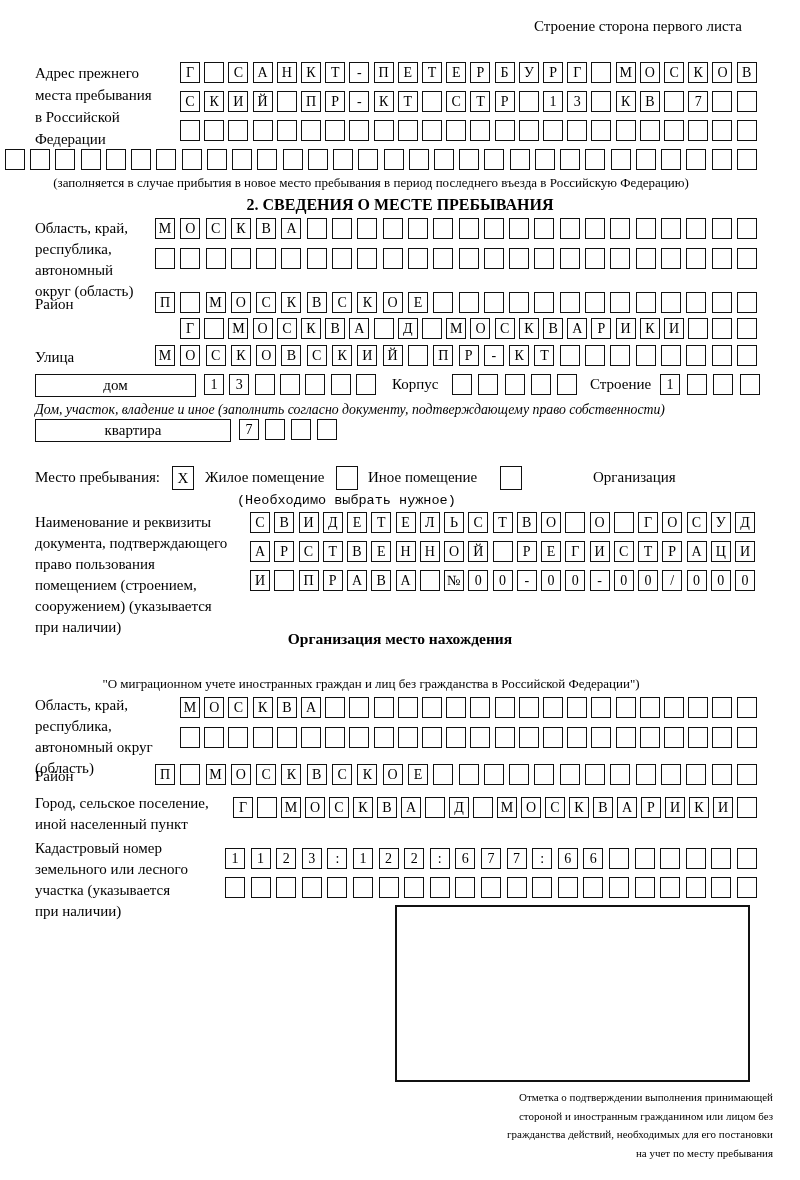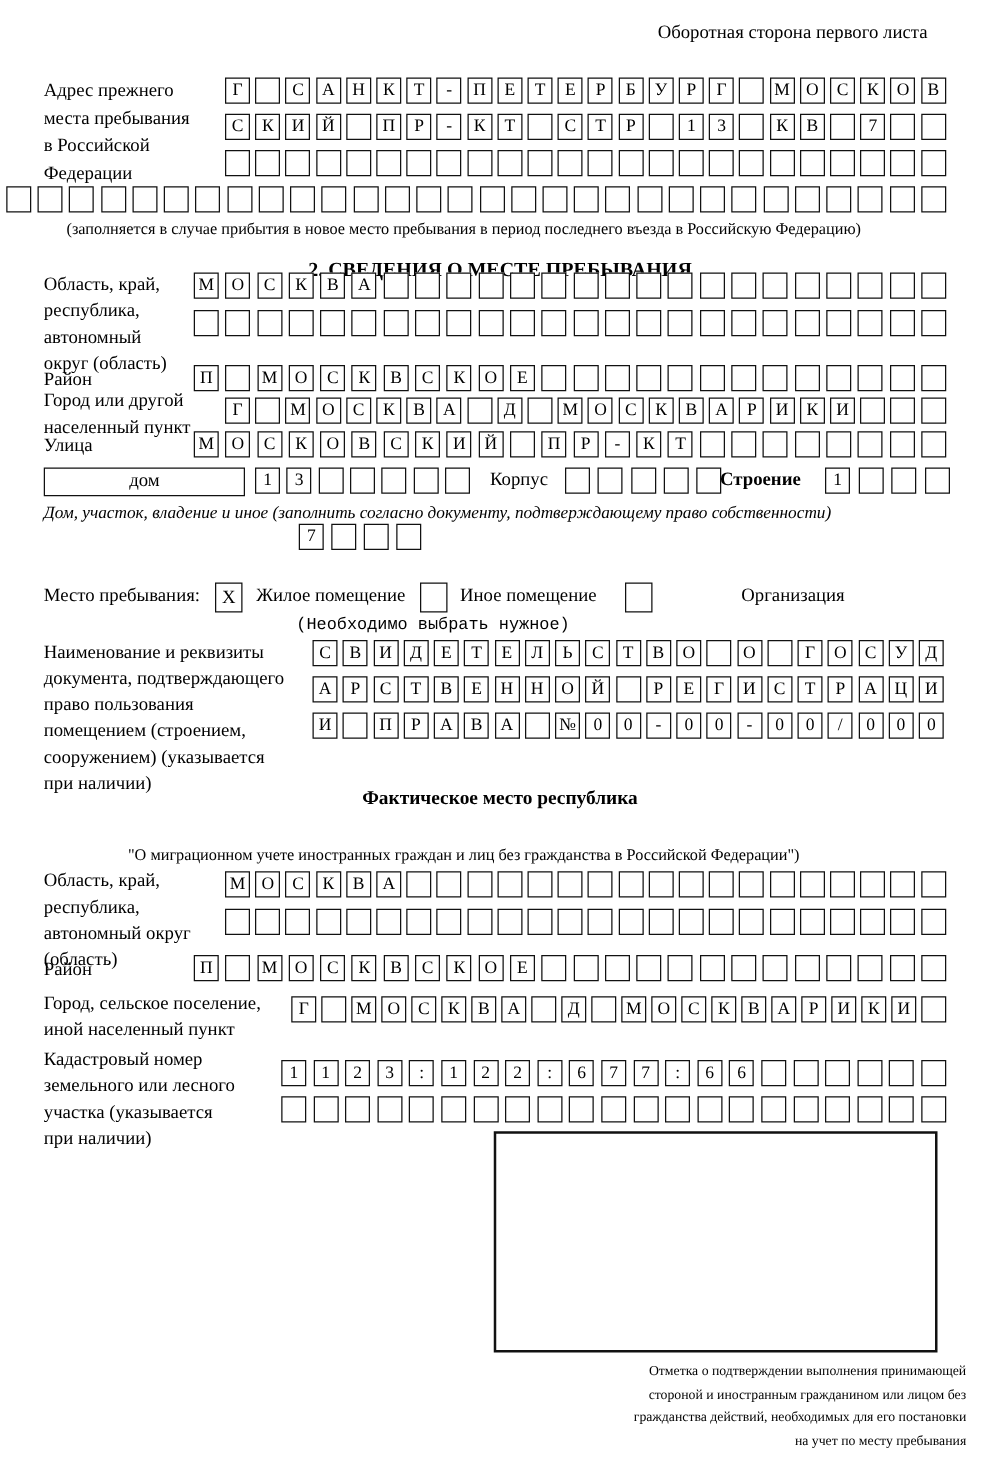--- a/index.html
+++ b/index.html
@@ -18,21 +18,21 @@
         display:flex;align-items:center;justify-content:center;font-size:15px;background:#fff;}
   .note{position:absolute;font-size:15px;}
   .stamp{position:absolute;border:2px solid #111;box-sizing:border-box;background:#fff;}
   .stampcap{position:absolute;font-size:11px;line-height:18.5px;text-align:right;white-space:pre-line;}
 </style>
 </head>
 <body>
 
 <div class="page">
 
-  <div class="note" style="top:18px;right:58px;">Оборотная сторона первого листа</div>
+  <div class="note" style="top:18px;right:58px;">Строение сторона первого листа</div>
 
   <div class="lbl" style="left:35px;top:62px;width:150px;line-height:22px;">Адрес прежнего
 места пребывания
 в Российской
 Федерации</div>
   <div class="cells" style="left:180px;top:62px;width:577px;">
       <span class="cell">Г</span>
       <span class="cell"></span>
       <span class="cell">С</span>
       <span class="cell">А</span>
@@ -136,21 +136,21 @@
       <span class="cell"></span>
       <span class="cell"></span>
       <span class="cell"></span>
       <span class="cell"></span>
       <span class="cell"></span>
       <span class="cell"></span>
       <span class="cell"></span>
     </div>
   <div class="cap cap-center" style="top:174px;">(заполняется в случае прибытия в новое место пребывания в период последнего въезда в Российскую Федерацию)</div>
 
-  <div class="hdr" style="top:196px;margin-top:12px;">2. СВЕДЕНИЯ О МЕСТЕ ПРЕБЫВАНИЯ</div>
+  <div class="hdr" style="top:196px;">2. СВЕДЕНИЯ О МЕСТЕ ПРЕБЫВАНИЯ</div>
 
   <div class="lbl" style="left:35px;top:218px;width:125px;">Область, край,
 республика,
 автономный
 округ (область)</div>
   <div class="cells" style="left:155px;top:218px;width:602px;">
       <span class="cell">М</span>
       <span class="cell">О</span>
       <span class="cell">С</span>
       <span class="cell">К</span>
@@ -223,22 +223,20 @@
       <span class="cell"></span>
       <span class="cell"></span>
       <span class="cell"></span>
       <span class="cell"></span>
       <span class="cell"></span>
       <span class="cell"></span>
       <span class="cell"></span>
       <span class="cell"></span>
     </div>
 
-  <div class="lbl" style="left:35px;top:311px;width:150px;">Город или другой
-населенный пункт</div>
   <div class="cells" style="left:180px;top:318px;width:577px;">
       <span class="cell">Г</span>
       <span class="cell"></span>
       <span class="cell">М</span>
       <span class="cell">О</span>
       <span class="cell">С</span>
       <span class="cell">К</span>
       <span class="cell">В</span>
       <span class="cell">А</span>
       <span class="cell"></span>
@@ -298,29 +296,30 @@
       <span class="cell"></span>
     </div>
   <div class="note" style="left:392px;top:376px;">Корпус</div>
   <div class="cells" style="left:452px;top:374px;width:125px;">
       <span class="cell"></span>
       <span class="cell"></span>
       <span class="cell"></span>
       <span class="cell"></span>
       <span class="cell"></span>
     </div>
-  <div class="note" style="left:576px;top:376px;font-weight:bold;">Строение</div>
+  <div class="note" style="left:590px;top:376px;">Строение</div>
   <div class="cells" style="left:660px;top:374px;width:100px;">
       <span class="cell">1</span>
       <span class="cell"></span>
       <span class="cell"></span>
       <span class="cell"></span>
     </div>
   <div class="cap" style="left:35px;top:401px;font-size:13.8px;font-style:italic;">Дом, участок, владение и иное (заполнить согласно документу, подтверждающему право собственности)</div>
 
+  <div class="widebox" style="left:35px;top:419px;width:196px;">квартира</div>
   <div class="cells" style="left:239px;top:419px;width:98px;">
       <span class="cell">7</span>
       <span class="cell"></span>
       <span class="cell"></span>
       <span class="cell"></span>
     </div>
 
   <div class="note" style="left:35px;top:469px;">Место пребывания:</div>
   <div class="chk" style="left:172px;top:466px;">X</div>
   <div class="note" style="left:205px;top:469px;">Жилое помещение</div>
@@ -399,21 +398,21 @@
       <span class="cell">0</span>
       <span class="cell">-</span>
       <span class="cell">0</span>
       <span class="cell">0</span>
       <span class="cell">/</span>
       <span class="cell">0</span>
       <span class="cell">0</span>
       <span class="cell">0</span>
     </div>
 
-  <div class="hdr" style="top:630px;font-size:15.5px;">Фактическое место республика</div>
+  <div class="hdr" style="top:630px;font-size:15.5px;">Организация место нахождения</div>
   <div class="cap cap-center" style="top:675px;">"О миграционном учете иностранных граждан и лиц без гражданства в Российской Федерации")</div>
 
   <div class="lbl" style="left:35px;top:695px;width:150px;">Область, край,
 республика,
 автономный округ
 (область)</div>
   <div class="cells" style="left:180px;top:697px;width:577px;">
       <span class="cell">М</span>
       <span class="cell">О</span>
       <span class="cell">С</span>

